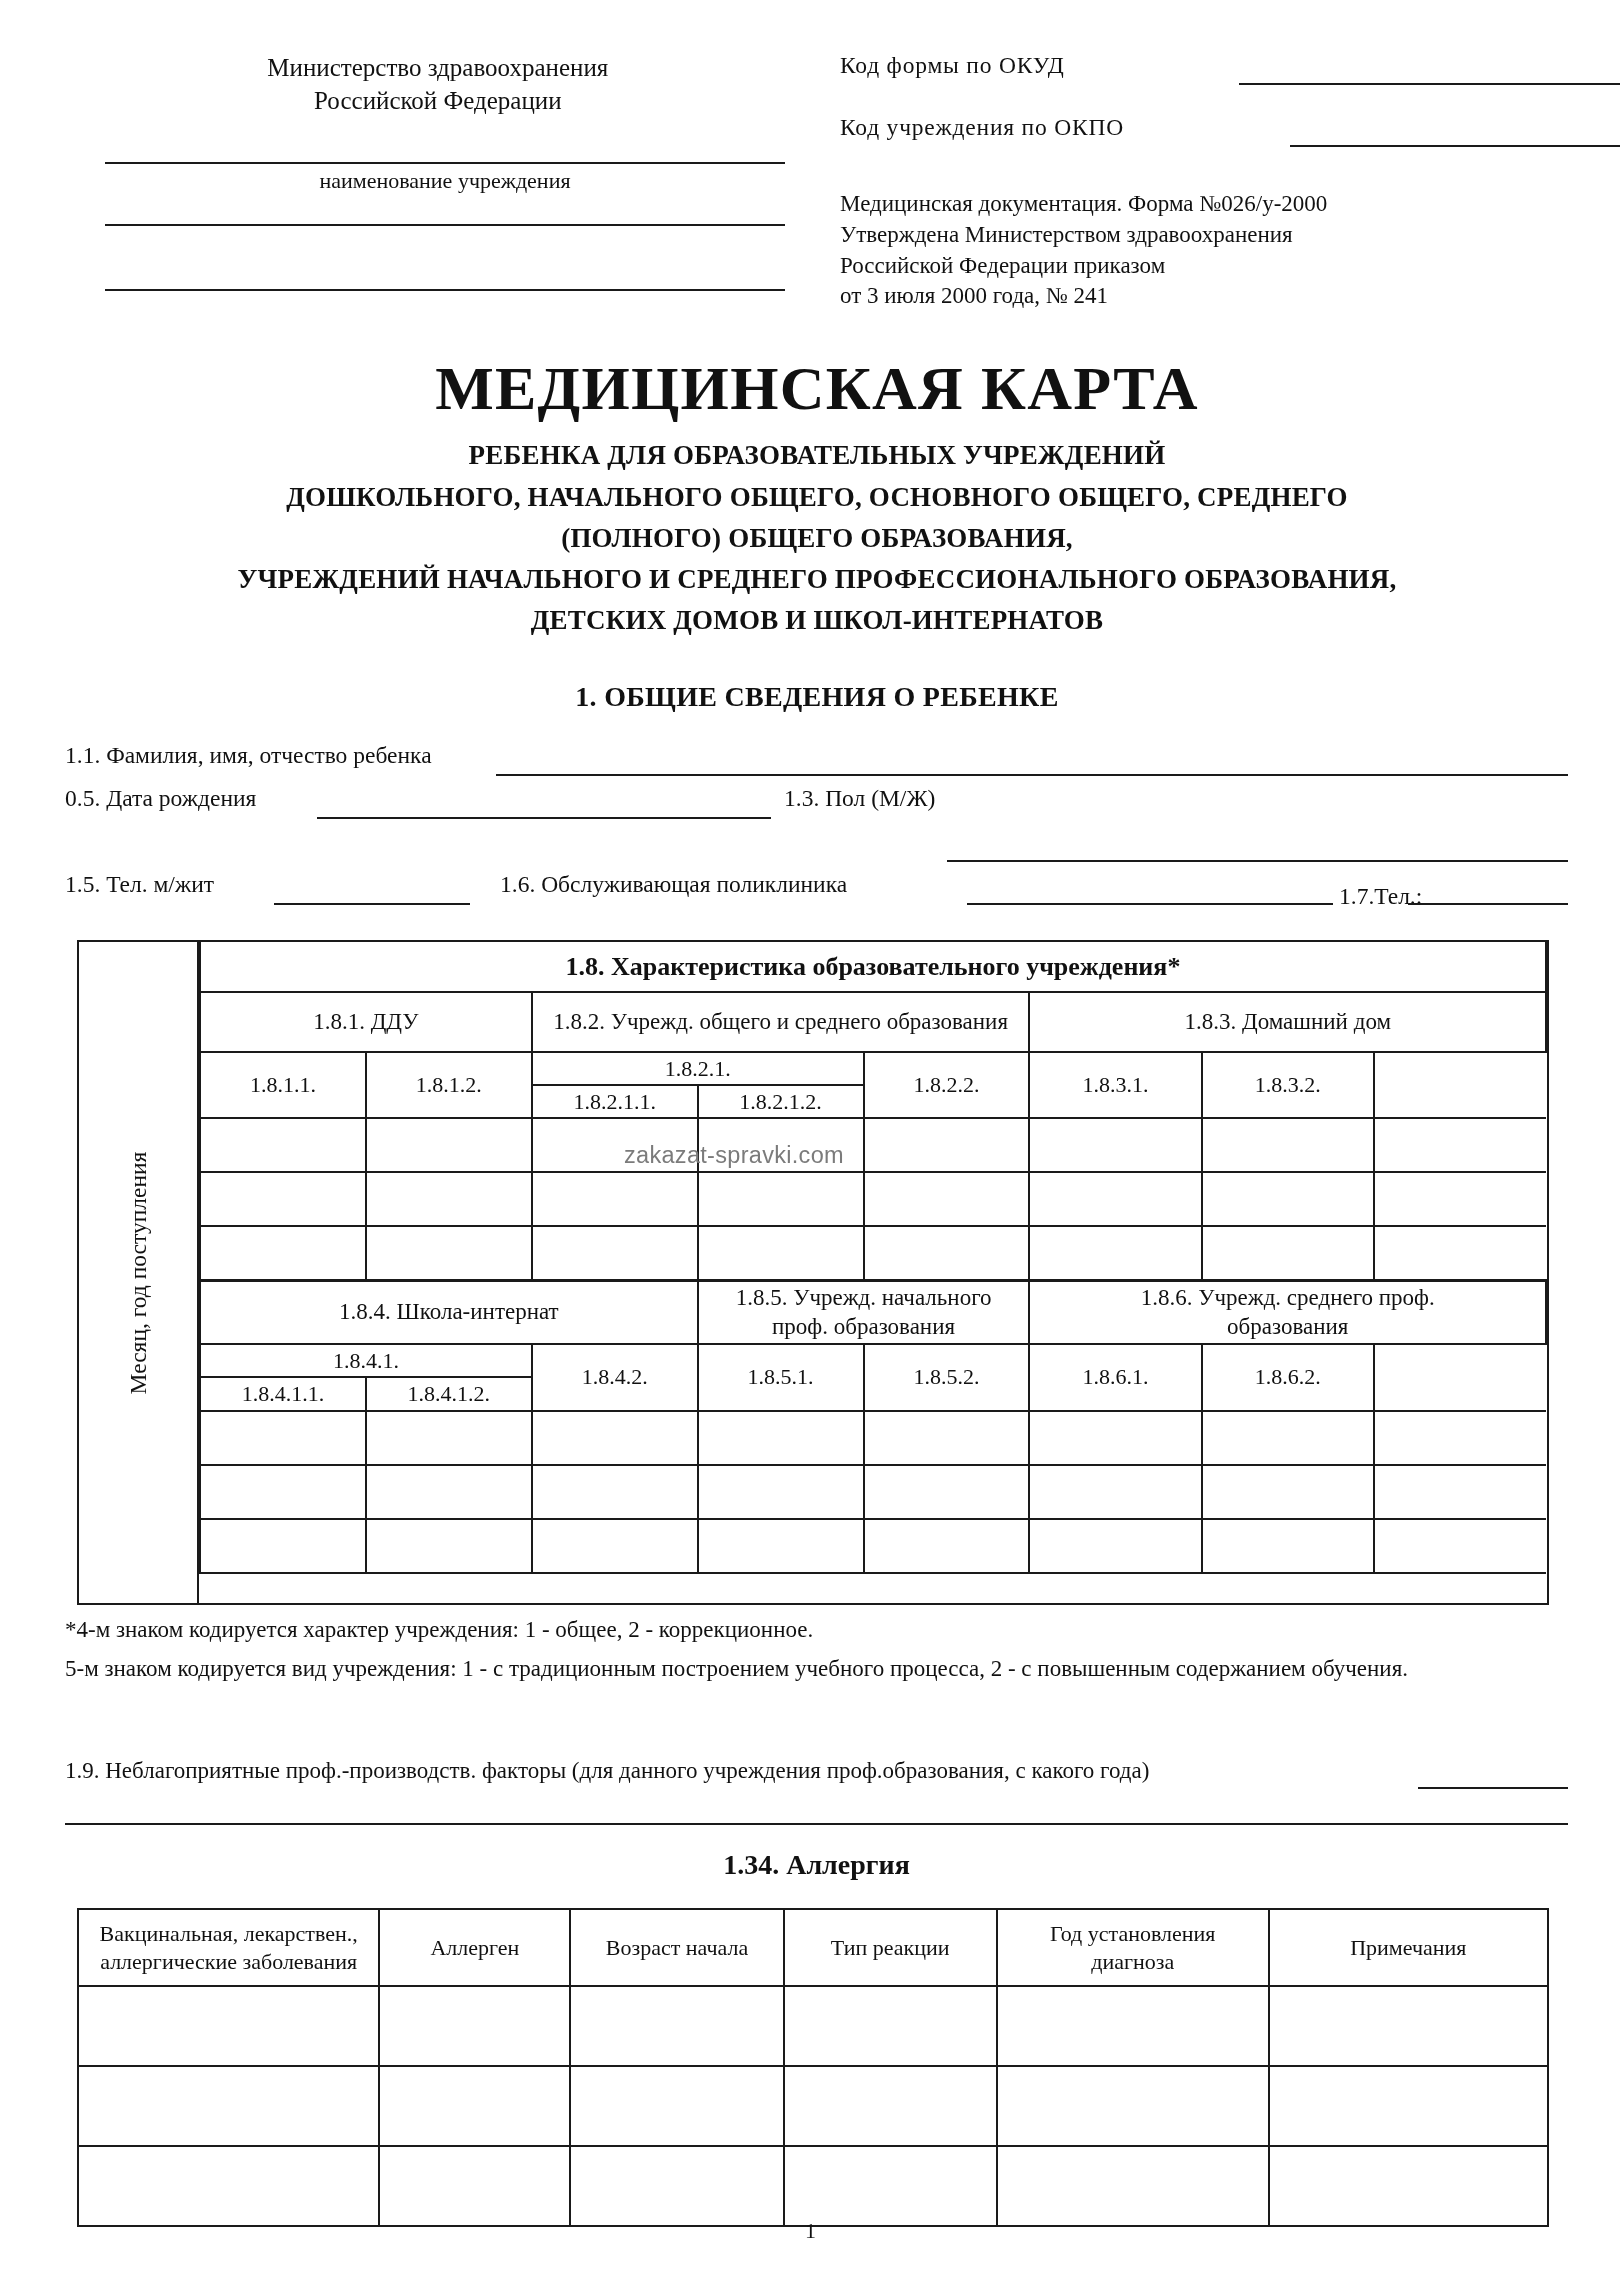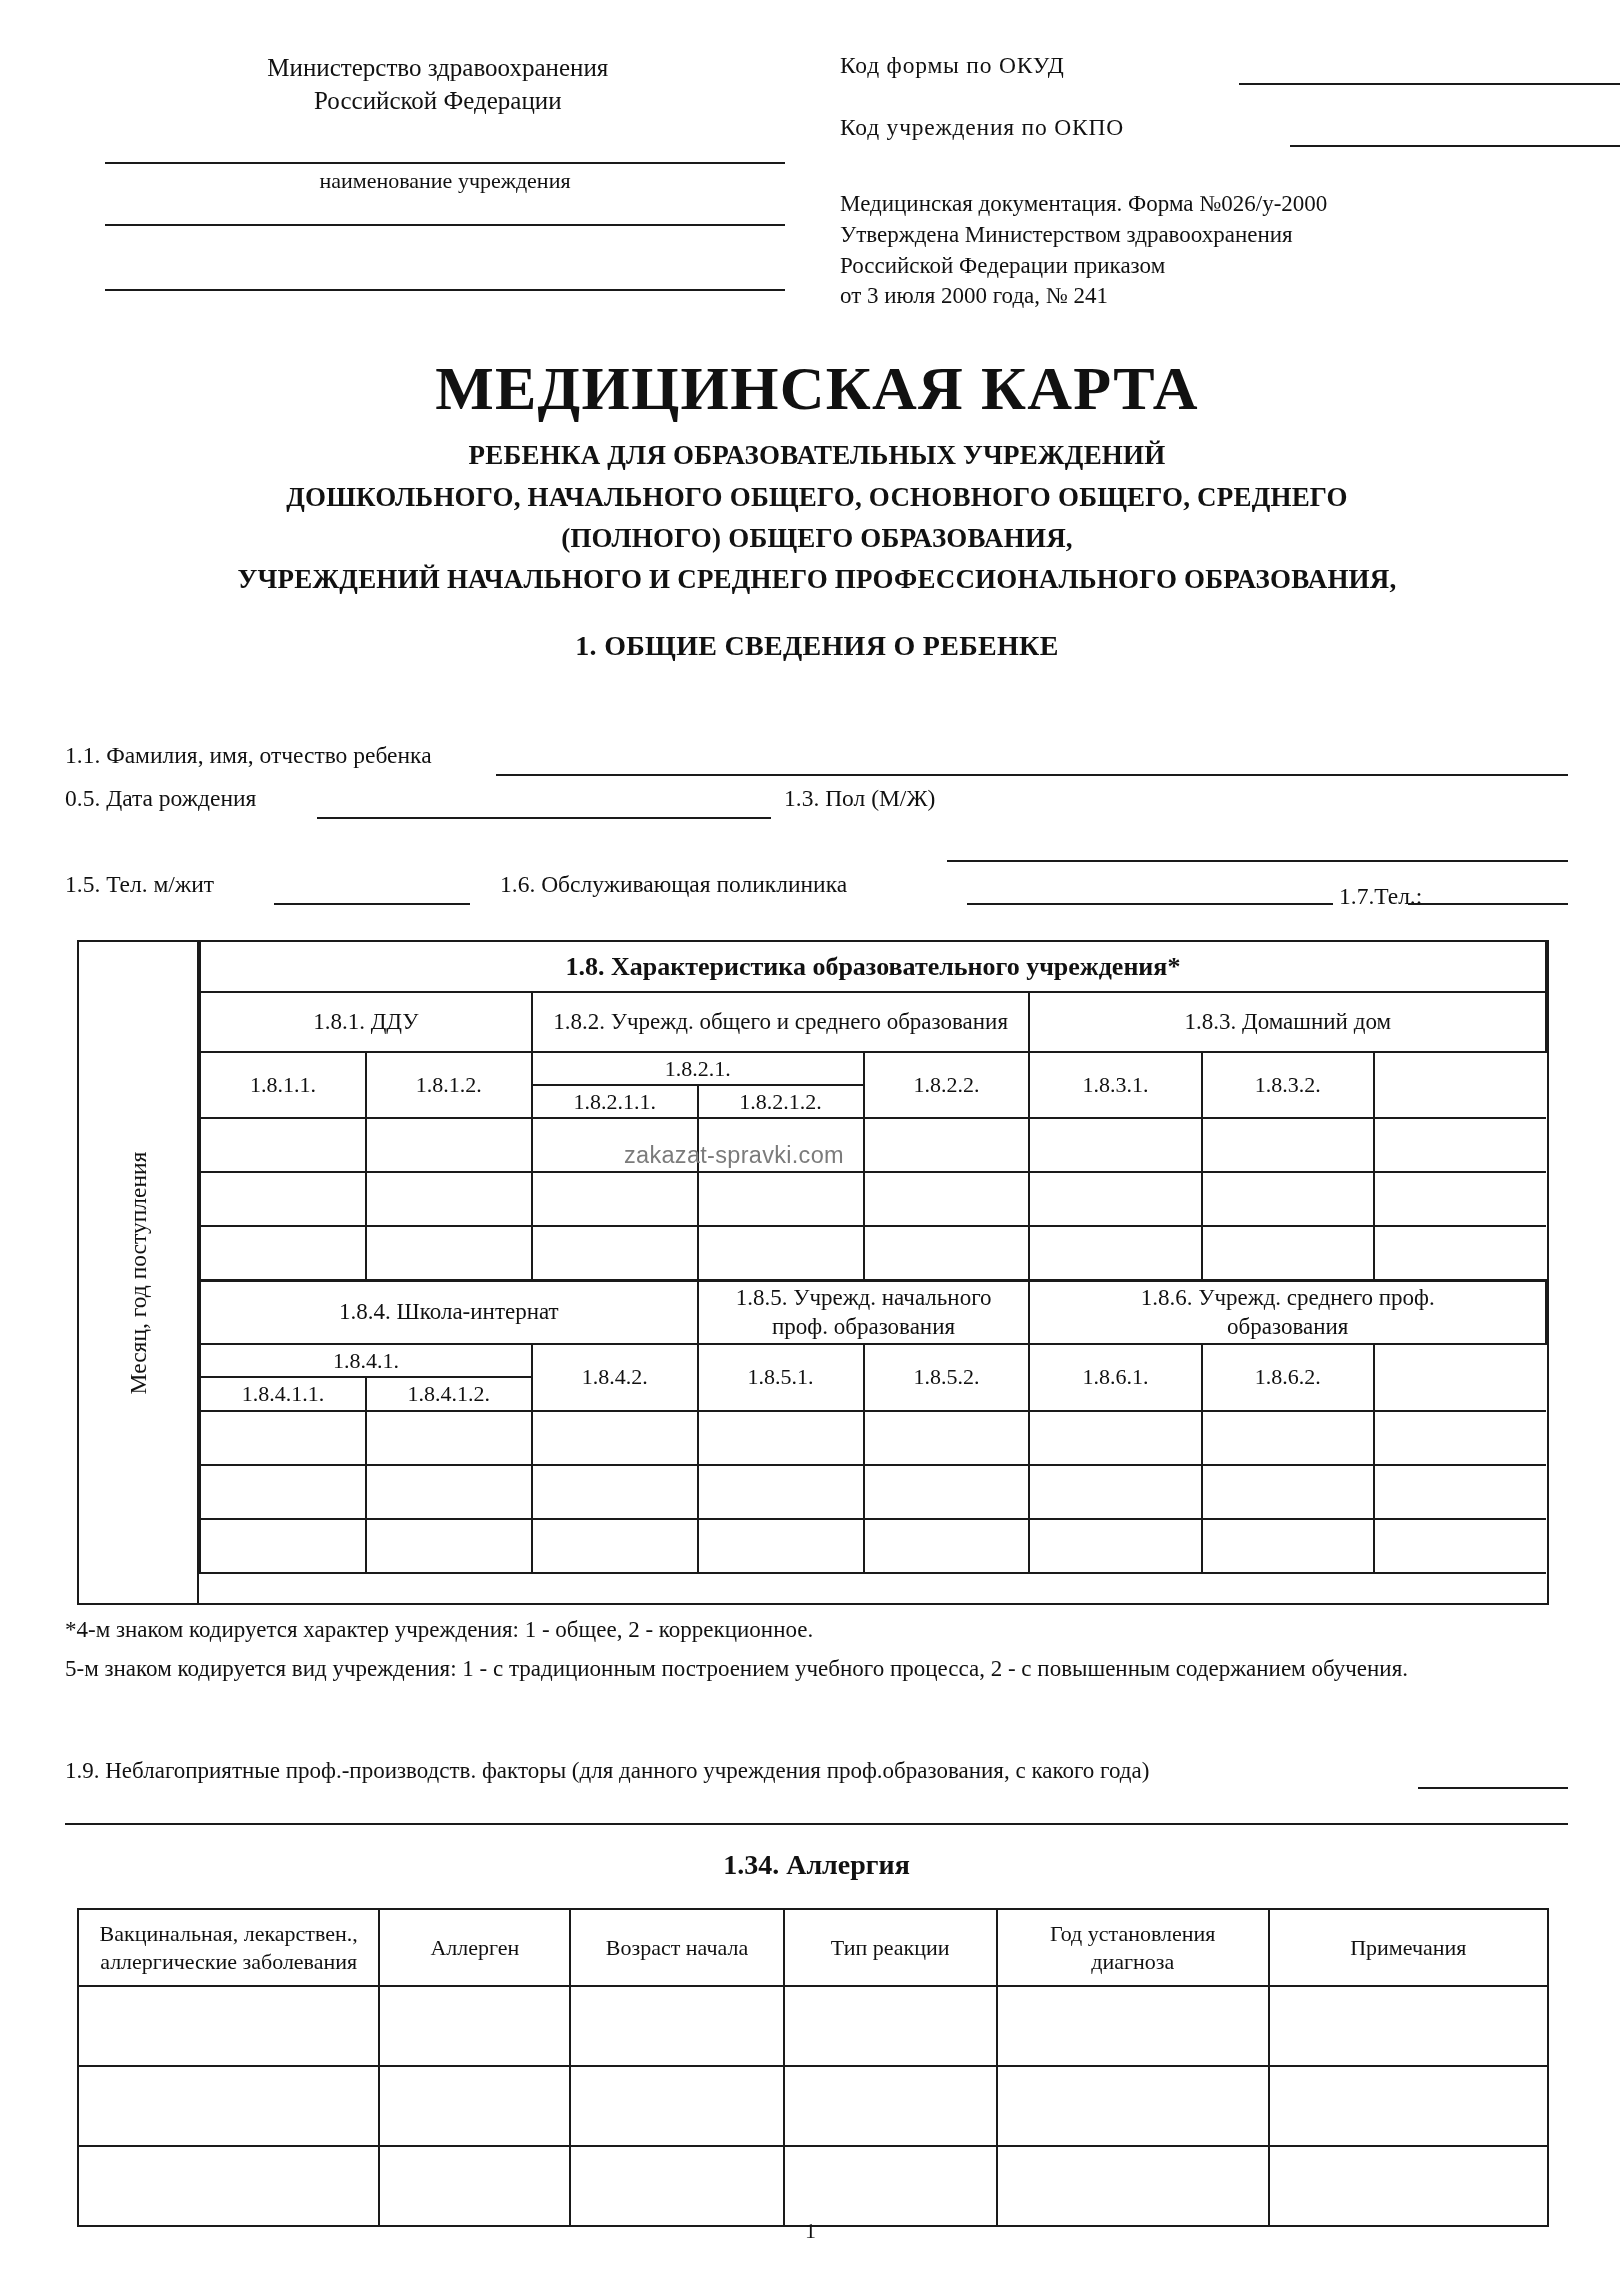--- a/index.html
+++ b/index.html
@@ -102,21 +102,21 @@
   .sub-title {
     font-size: 27px;
     font-weight: bold;
     line-height: 1.52;
     letter-spacing: 0.2px;
   }
   .sub-title div { margin: 0; }
   .section-title {
     font-size: 28px;
     font-weight: bold;
-    margin-top: 30px;
+    margin-top: 40px;
     letter-spacing: 0.3px;
   }
 
   
   .fields {
     position: absolute;
     left: 65px; top: 742px;
     width: 1503px;
     font-size: 23.5px;
   }
@@ -308,20 +308,21 @@
 
   </div>
 
   <div class="titleblock">
     <div class="main-title">МЕДИЦИНСКАЯ КАРТА</div>
     <div class="sub-title">
       <div>РЕБЕНКА ДЛЯ ОБРАЗОВАТЕЛЬНЫХ УЧРЕЖДЕНИЙ</div>
       <div>ДОШКОЛЬНОГО, НАЧАЛЬНОГО ОБЩЕГО, ОСНОВНОГО ОБЩЕГО, СРЕДНЕГО</div>
       <div>(ПОЛНОГО) ОБЩЕГО ОБРАЗОВАНИЯ,</div>
       <div>УЧРЕЖДЕНИЙ НАЧАЛЬНОГО И СРЕДНЕГО ПРОФЕССИОНАЛЬНОГО ОБРАЗОВАНИЯ,</div>
+      <div>ДЕТСКИХ ДОМОВ И ШКОЛ-ИНТЕРНАТОВ</div>
     </div>
     <div class="section-title">1. ОБЩИЕ СВЕДЕНИЯ О РЕБЕНКЕ</div>
   </div>
 
   <div class="fields">
 
     <div class="frow f11">
       <span class="txt">1.1. Фамилия, имя, отчество ребенка</span>
       <span class="uline"></span>
     </div>

